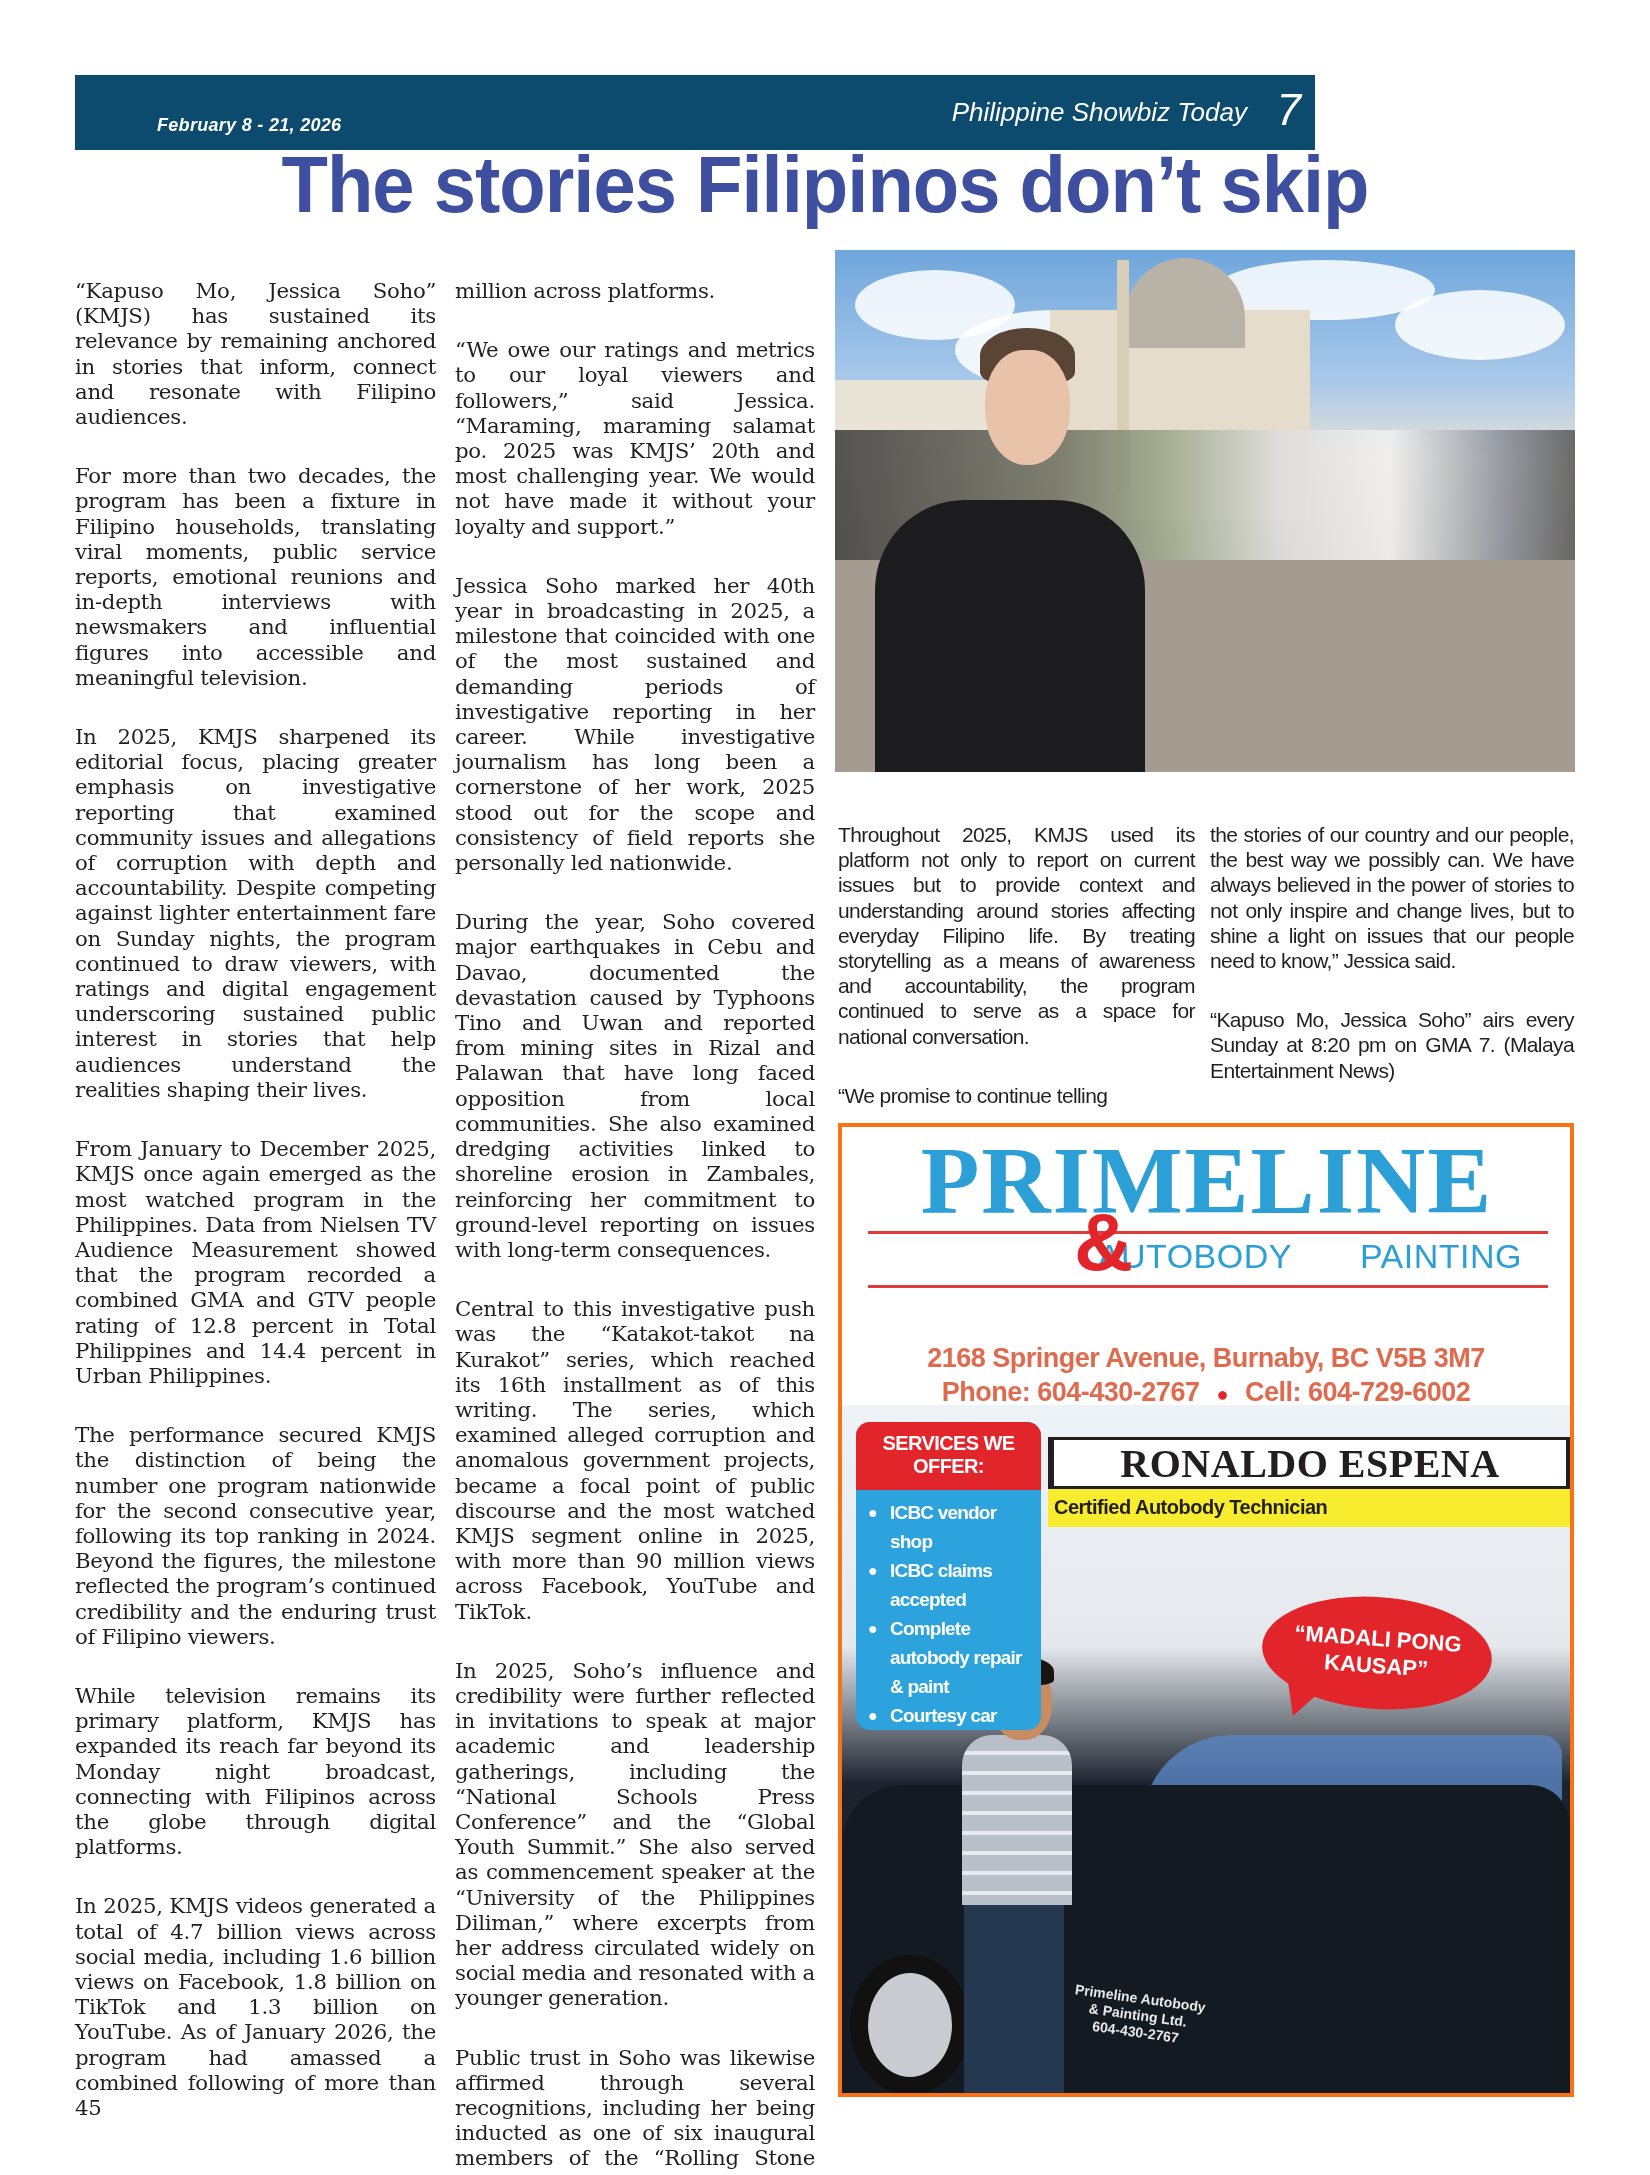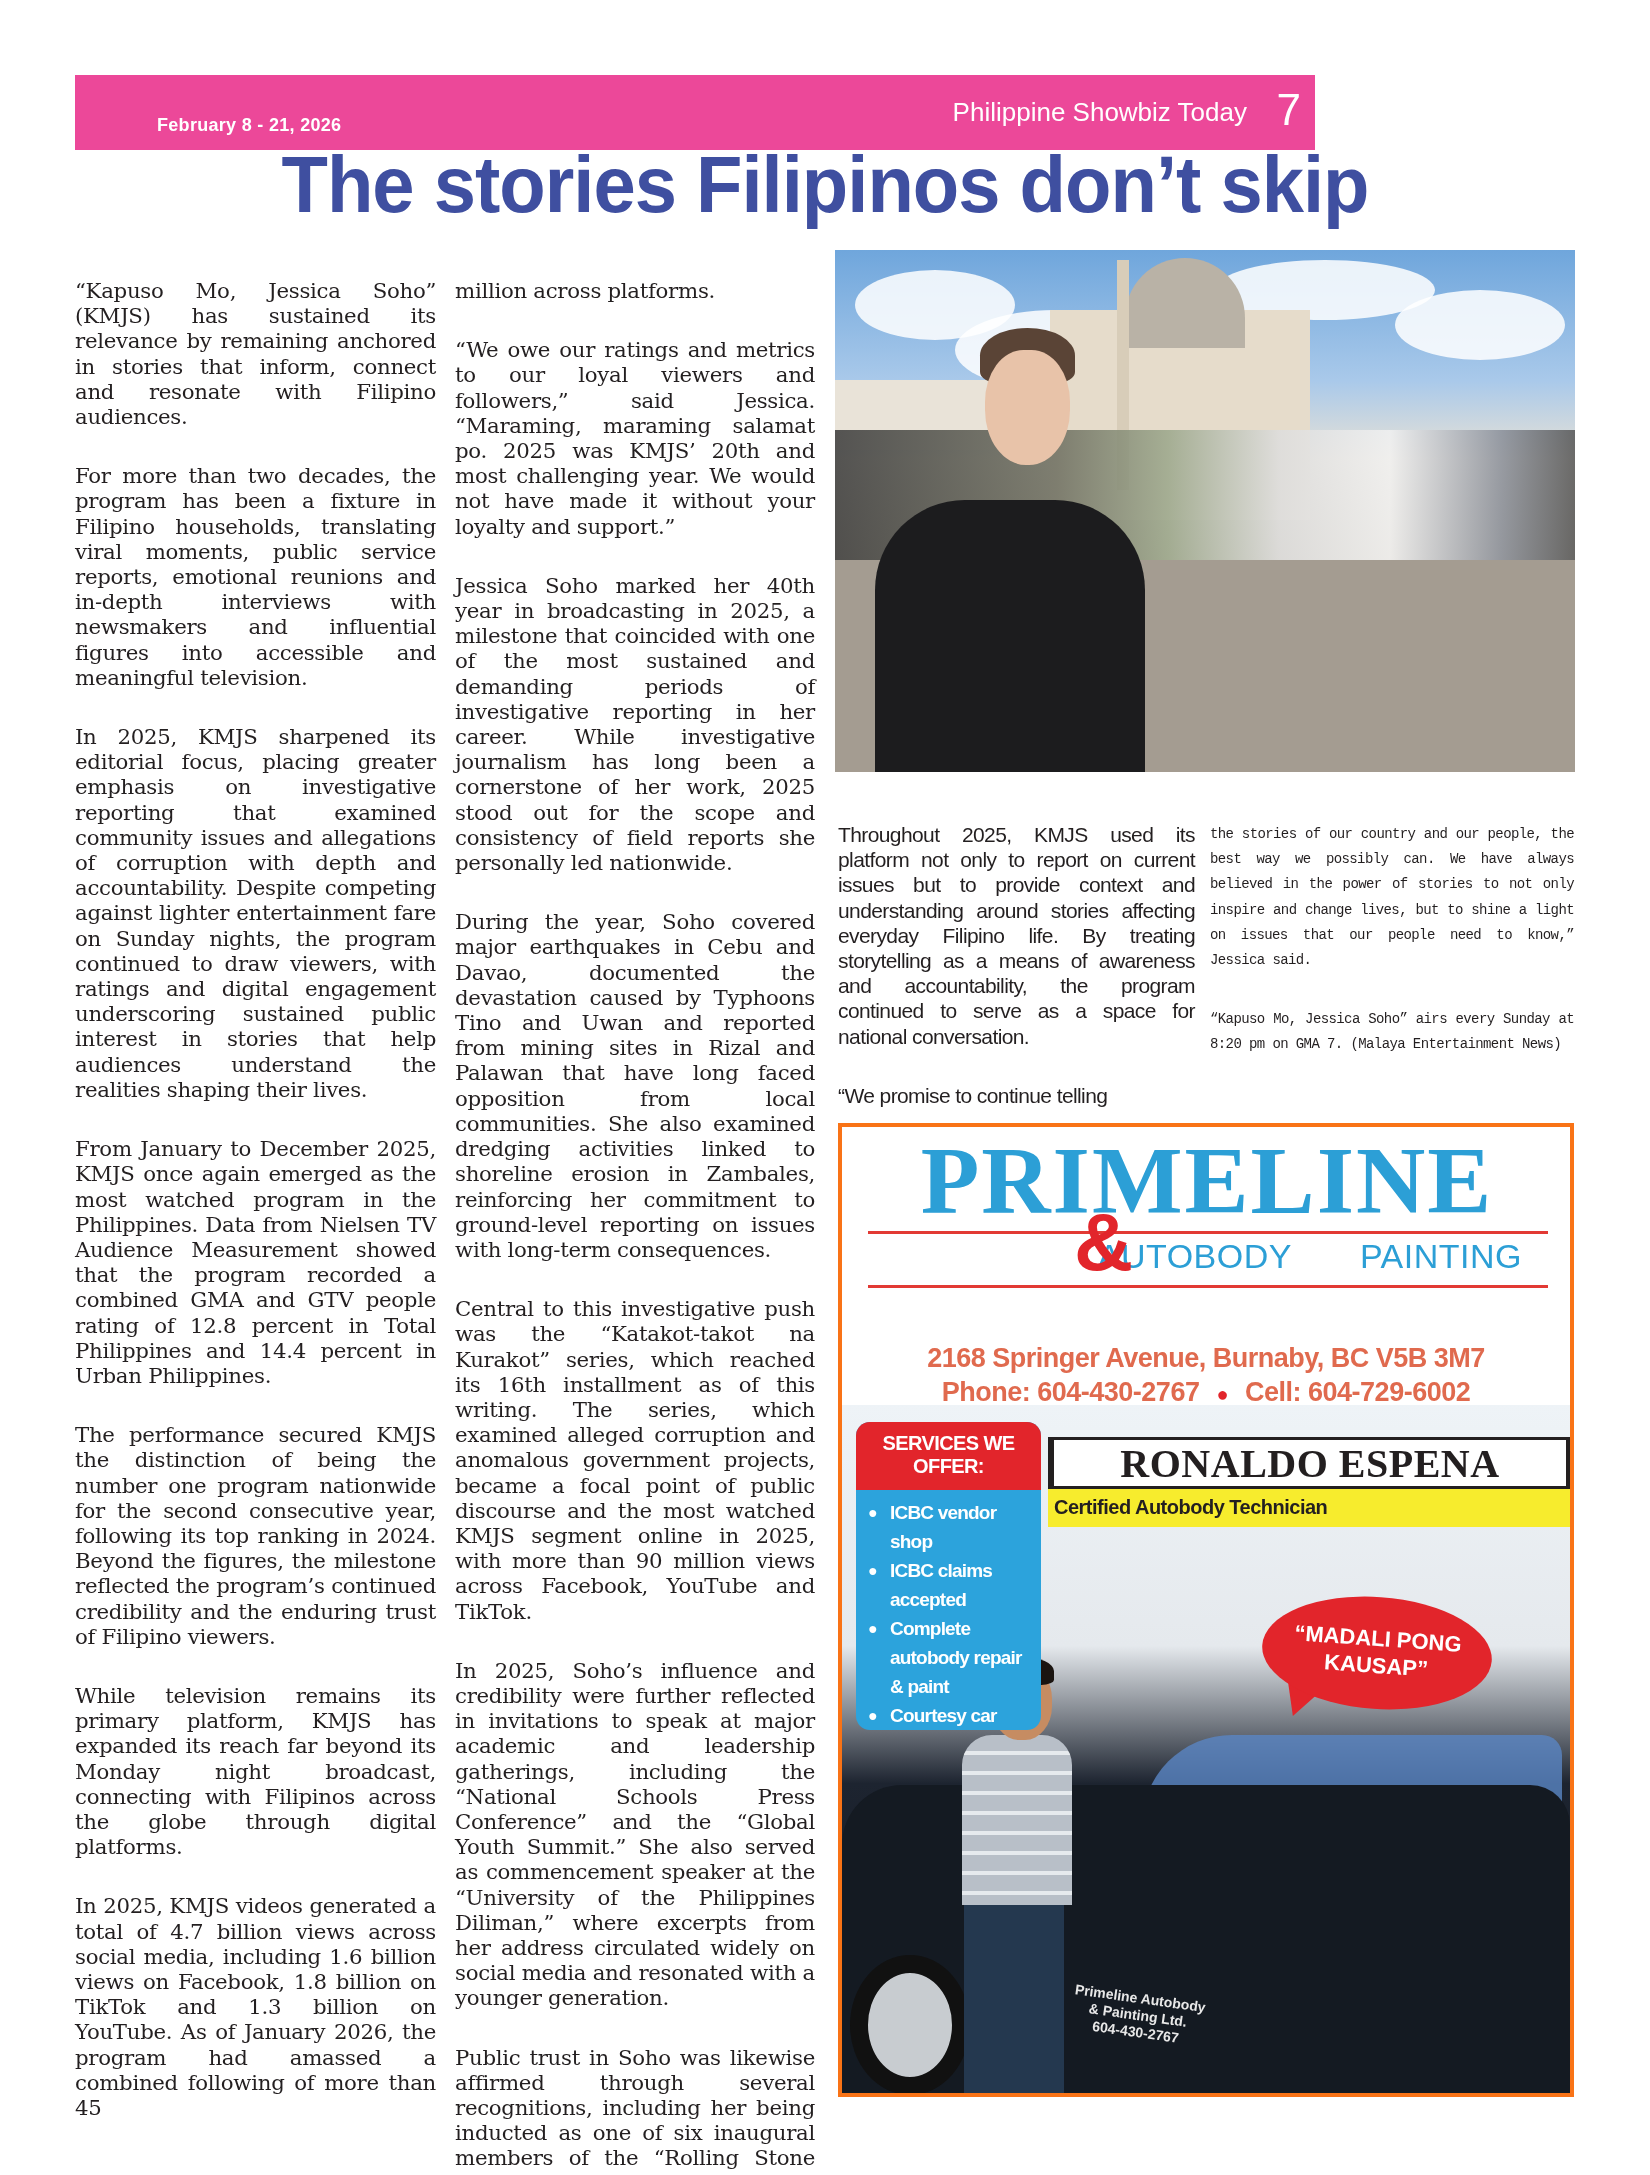--- a/index.html
+++ b/index.html
@@ -1,21 +1,22 @@
 <!DOCTYPE html>
 <html><head>
 <meta charset="utf-8">
 <style>
   * { box-sizing: border-box; margin: 0; padding: 0; }
   html, body { width: 1650px; height: 2175px; background: #ffffff; overflow: hidden; }
   body { position: relative; font-family: "DejaVu Serif", "Liberation Serif", serif; color: #231f20; }
 
   .header-bar {
     position: absolute; left: 75px; top: 75px; width: 1240px; height: 75px;
-    background: #ec4899;
+    background: #0c4a6e;
+    font-style: italic;
   }
   .header-date {
     position: absolute; left: 82px; top: 40px;
     font-family: "Liberation Sans", sans-serif; font-weight: bold; font-size: 18px; color: #ffffff;
     letter-spacing: 0.3px;
   }
   .header-pub {
     position: absolute; right: 68px; top: 22px;
     font-family: "Liberation Sans", sans-serif; font-size: 26px; color: #ffffff;
   }
@@ -33,21 +34,21 @@
 
   .col {
     position: absolute; font-size: 21.3px; line-height: 25.2px; text-align: justify;
     letter-spacing: -0.3px; hyphens: none;
   }
   .col p { margin-bottom: 25px; text-align-last: left; margin-top: 34px; }
   .col p.tight { margin-bottom: 0; }
   #col1 { left: 75px; top: 244px; width: 361px; }
   #col2 { left: 455px; top: 244px; width: 360px; }
   #col3 { left: 838px; top: 788px; width: 357px; font-family: "Liberation Sans Narrow", "Liberation Sans", sans-serif; font-size: 21px; letter-spacing: -0.6px; }
-  #col4 { left: 1210px; top: 788px; width: 364px; font-family: Liberation Mono, monospace; font-size: 14px; letter-spacing: -0.6px; }
+  #col4 { left: 1210px; top: 788px; width: 364px; font-family: Liberation Sans, sans-serif; font-size: 21px; letter-spacing: -0.6px; }
 
   .photo {
     position: absolute; left: 835px; top: 250px; width: 740px; height: 522px; overflow: hidden;
     background: linear-gradient(180deg, #6fa6dc 0%, #a9c9ea 25%, #e8e2d6 40%, #cfc6b5 60%, #8f8a82 100%);
   }
   .photo .sky-cloud { position: absolute; background: rgba(255,255,255,0.85); border-radius: 50%; }
   .photo .basilica { position: absolute; left: 215px; top: 60px; width: 260px; height: 210px; background: #e6dccb; }
   .photo .dome { position: absolute; left: 290px; top: 8px; width: 120px; height: 90px; background: #b9b2a6; border-radius: 60px 60px 0 0; }
   .photo .obelisk { position: absolute; left: 282px; top: 10px; width: 12px; height: 230px; background: #d8cdb9; }
   .photo .colonnade { position: absolute; left: 0; top: 130px; width: 230px; height: 70px; background: #e9e3d8; }

